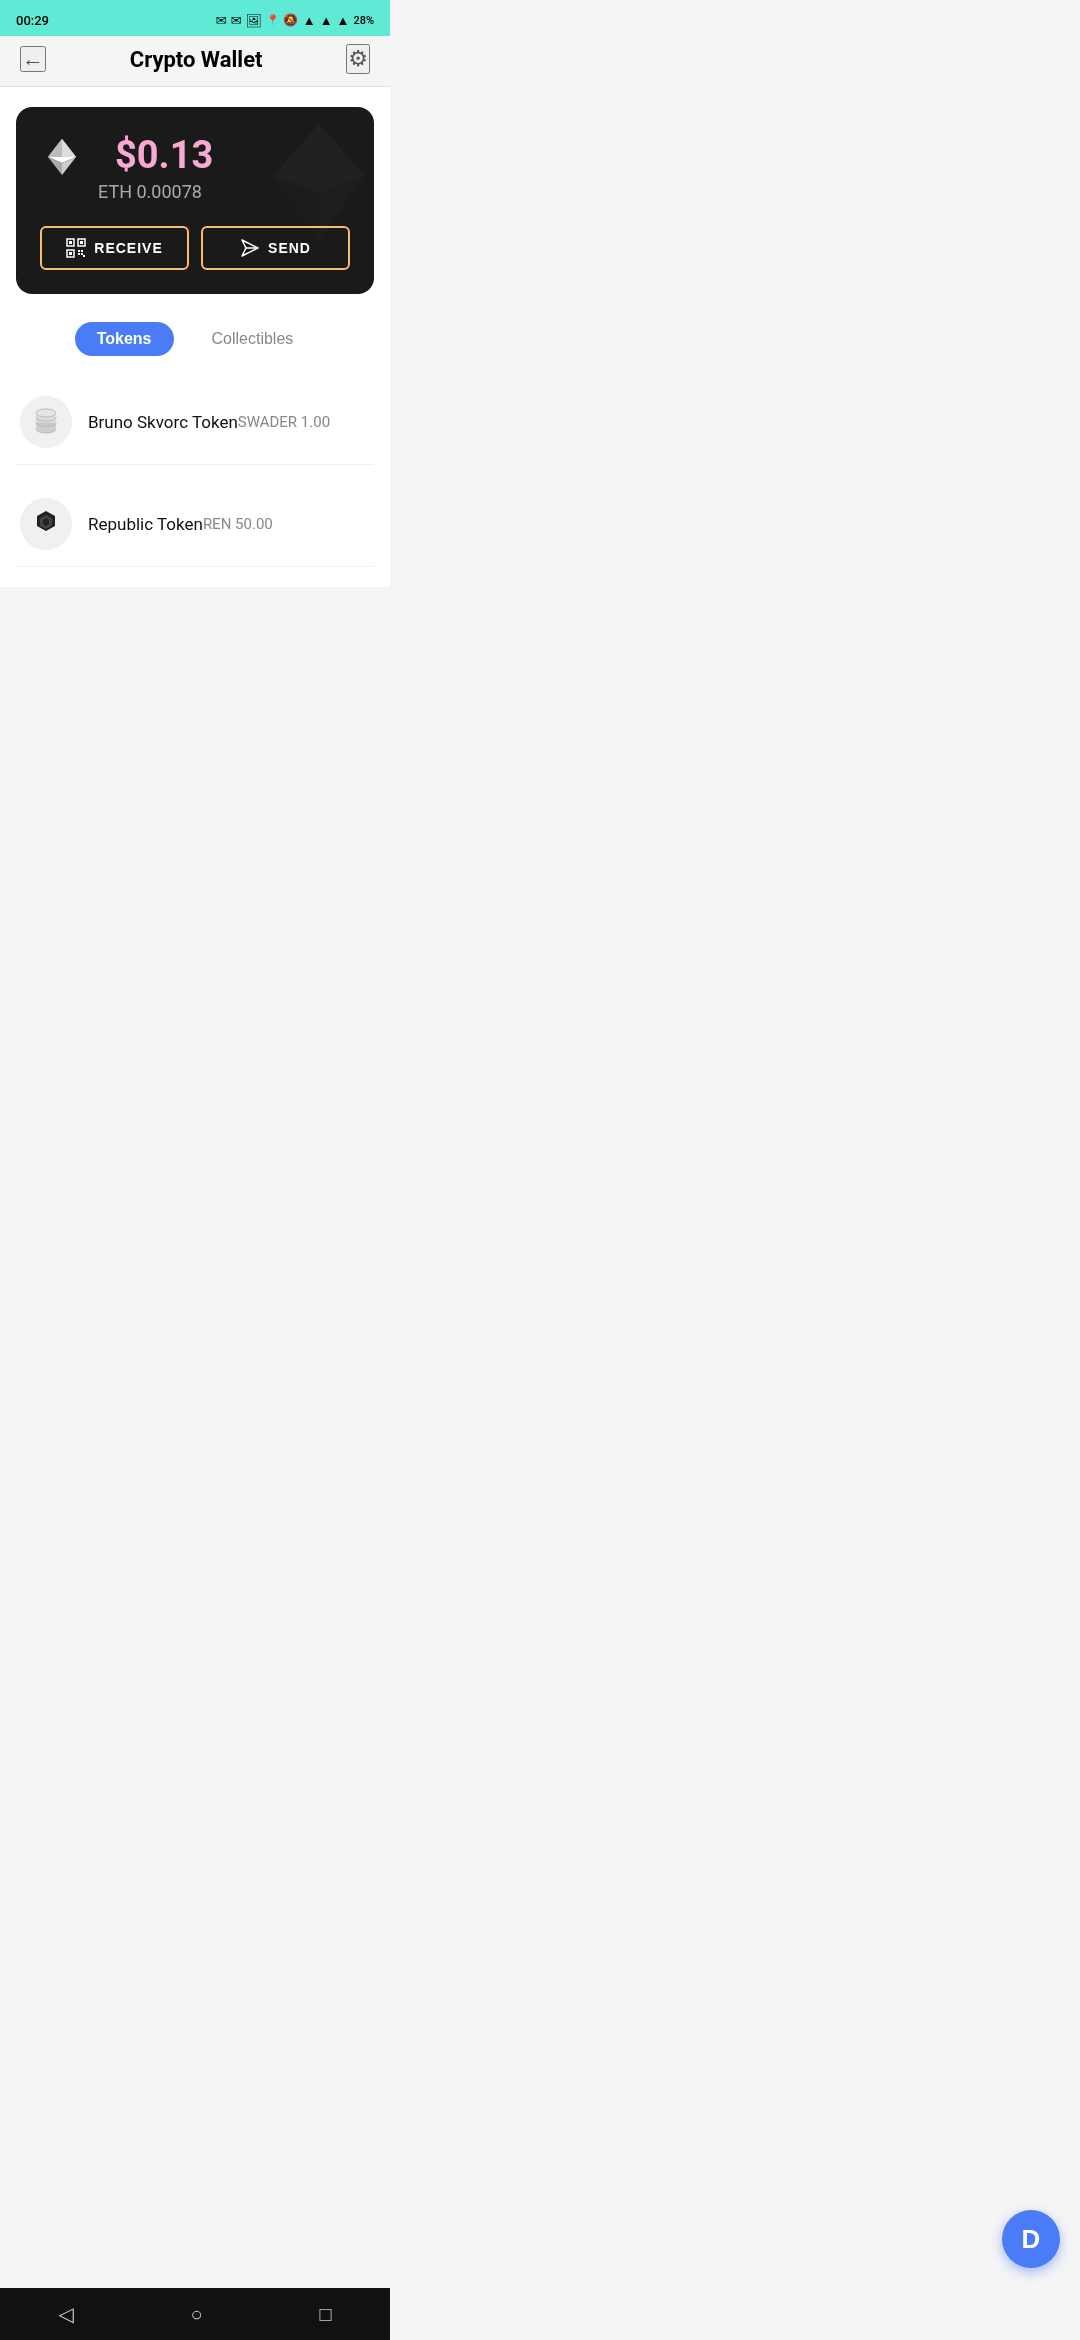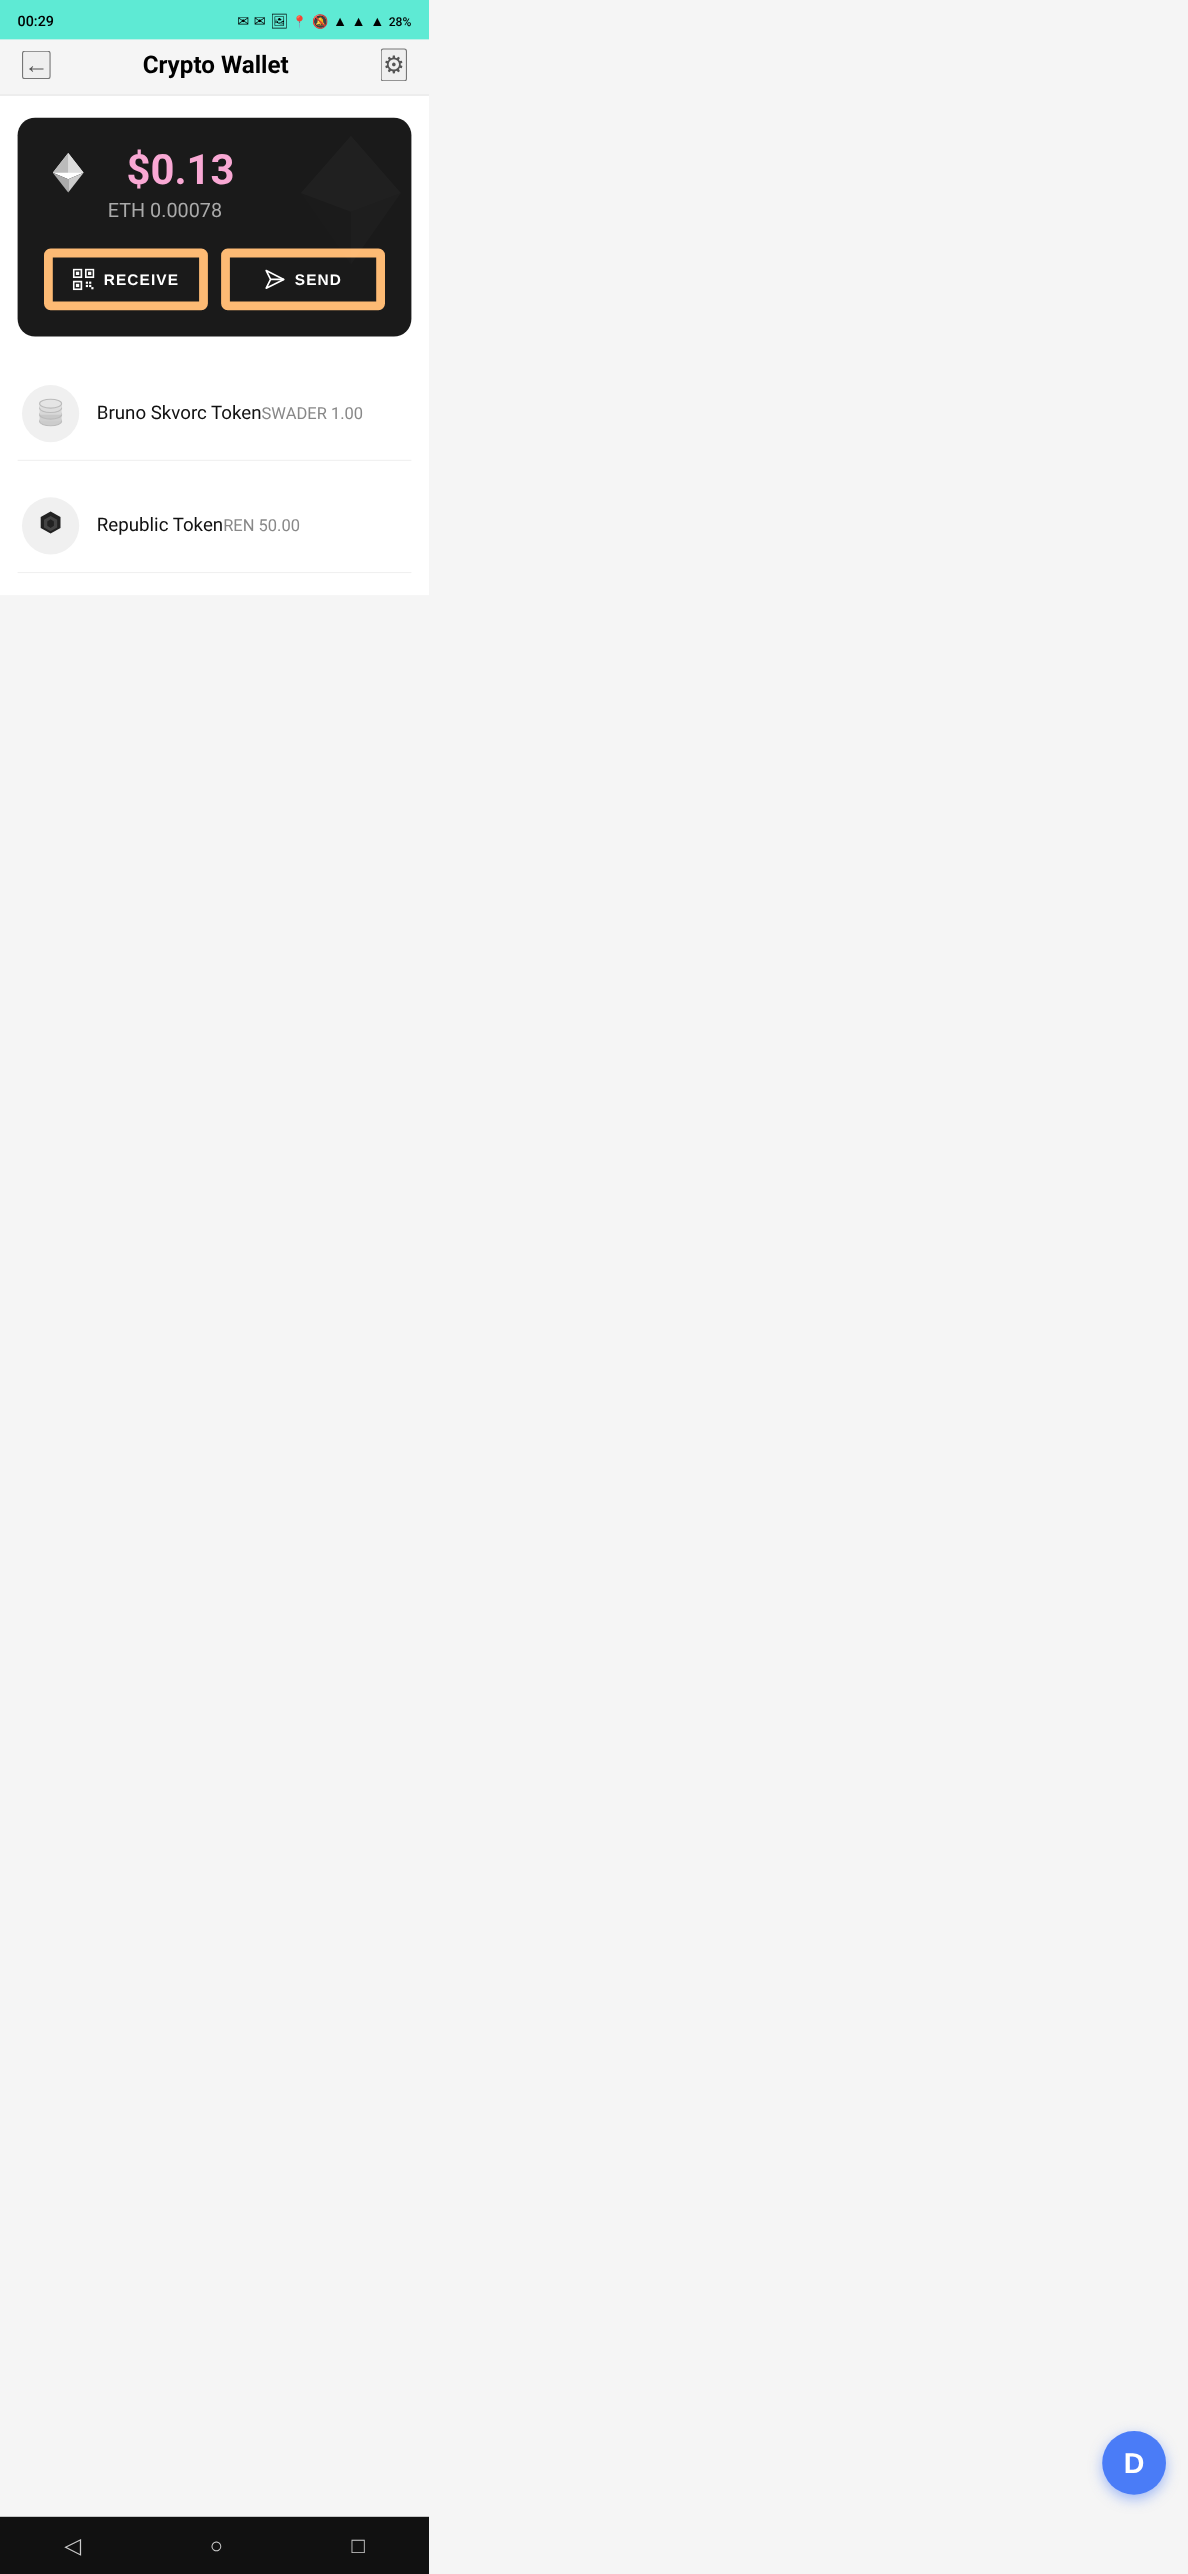--- a/index.html
+++ b/index.html
@@ -116,21 +116,21 @@
       font-size: 18px;
       color: #aaa;
       margin-top: 4px;
     }
     .wallet-actions {
       display: flex;
       gap: 12px;
     }
     .wallet-btn {
       flex: 1;
-      border: 8px solid #fdba74;
+      border: 2px solid #fdba74;
       background: transparent;
       color: #fff;
       border-radius: 6px;
       padding: 10px 0;
       font-size: 14px;
       font-weight: 700;
       letter-spacing: 1px;
       display: flex;
       align-items: center;
       justify-content: center;
@@ -335,20 +335,24 @@
 
         <svg width="20" height="20" viewBox="0 0 20 20" fill="white">
           <polygon points="2,2 18,10 2,18 6,10" fill="none" stroke="white" stroke-width="1.5" stroke-linejoin="round"></polygon>
           <line x1="6" y1="10" x2="18" y2="10" stroke="white" stroke-width="1.5"></line>
         </svg>
         <span>SEND</span>
       </button>
     </div>
   </div>
 
+  <div class="tabs-container">
+    <button class="tab-active">Tokens</button>
+    <button class="tab-inactive">Collectibles</button>
+  </div>
 
   <div class="token-list">
 
     <div class="token-item">
       <div class="token-icon-wrap">
 
         <svg width="30" height="30" viewBox="0 0 30 30">
           <ellipse cx="15" cy="22" rx="10" ry="4" fill="#ccc" stroke="#bbb" stroke-width="1"></ellipse>
           <rect x="5" y="16" width="20" height="6" fill="#d0d0d0"></rect>
           <ellipse cx="15" cy="16" rx="10" ry="4" fill="#c8c8c8" stroke="#bbb" stroke-width="1"></ellipse>

